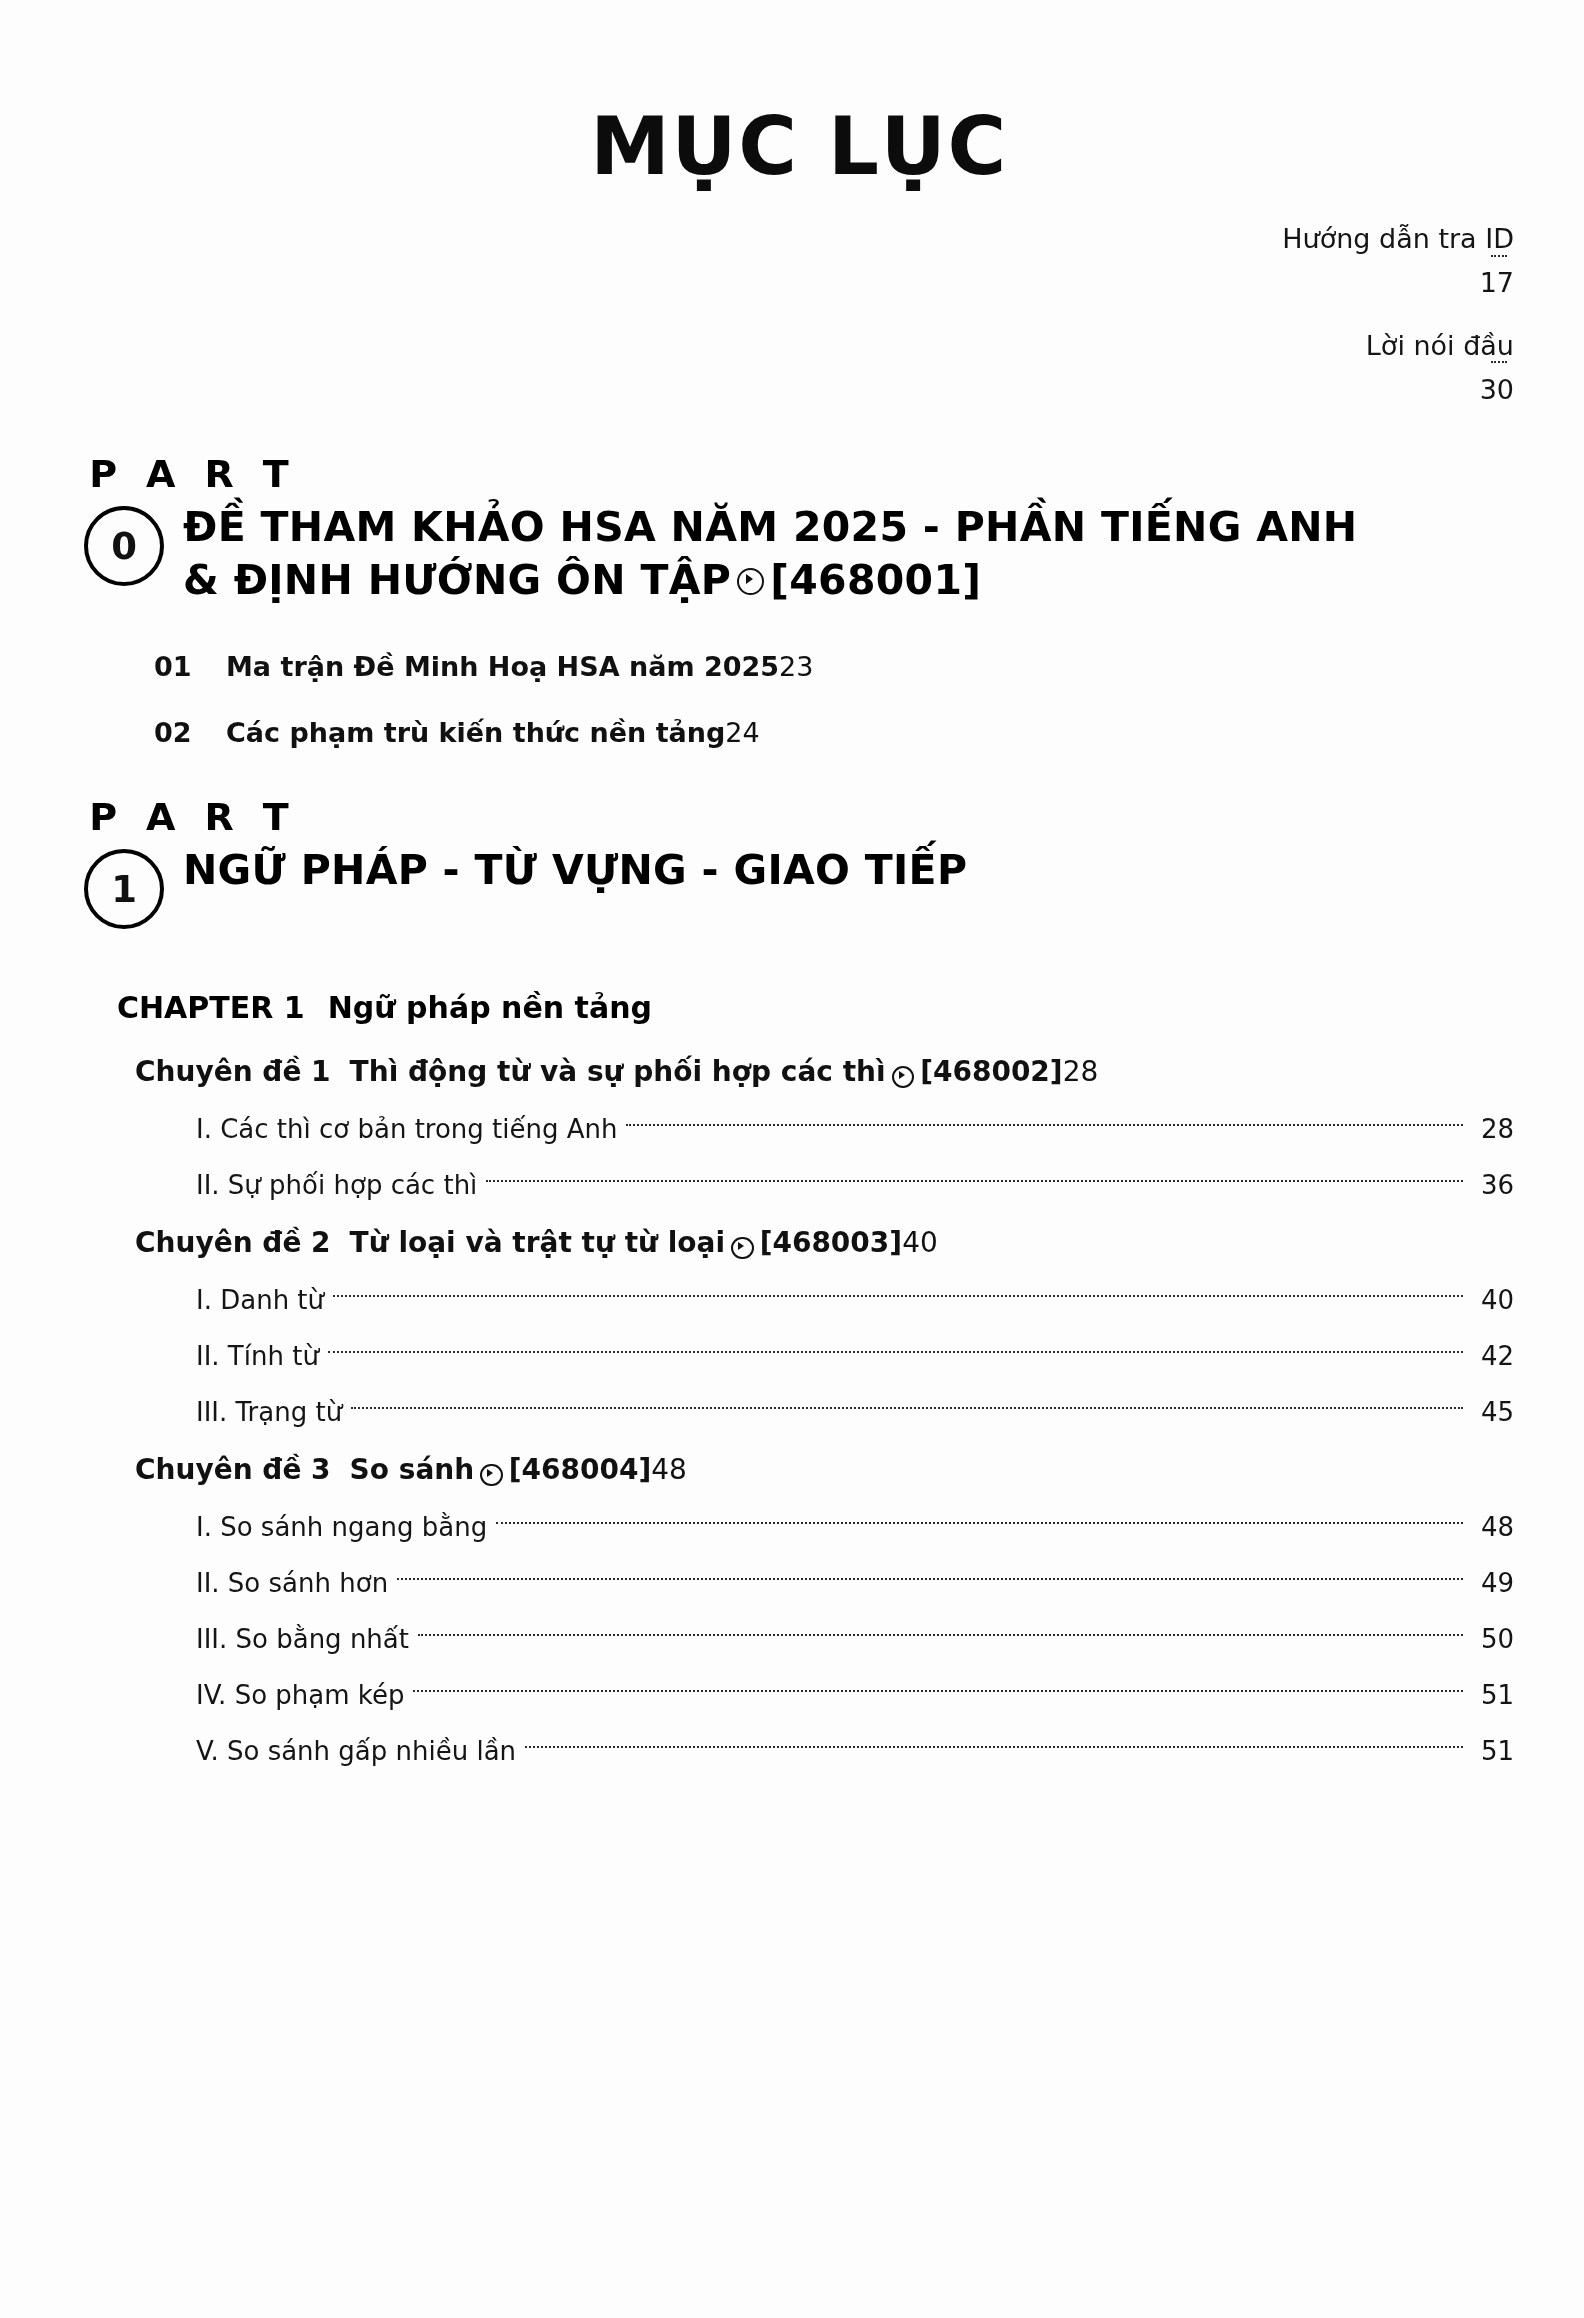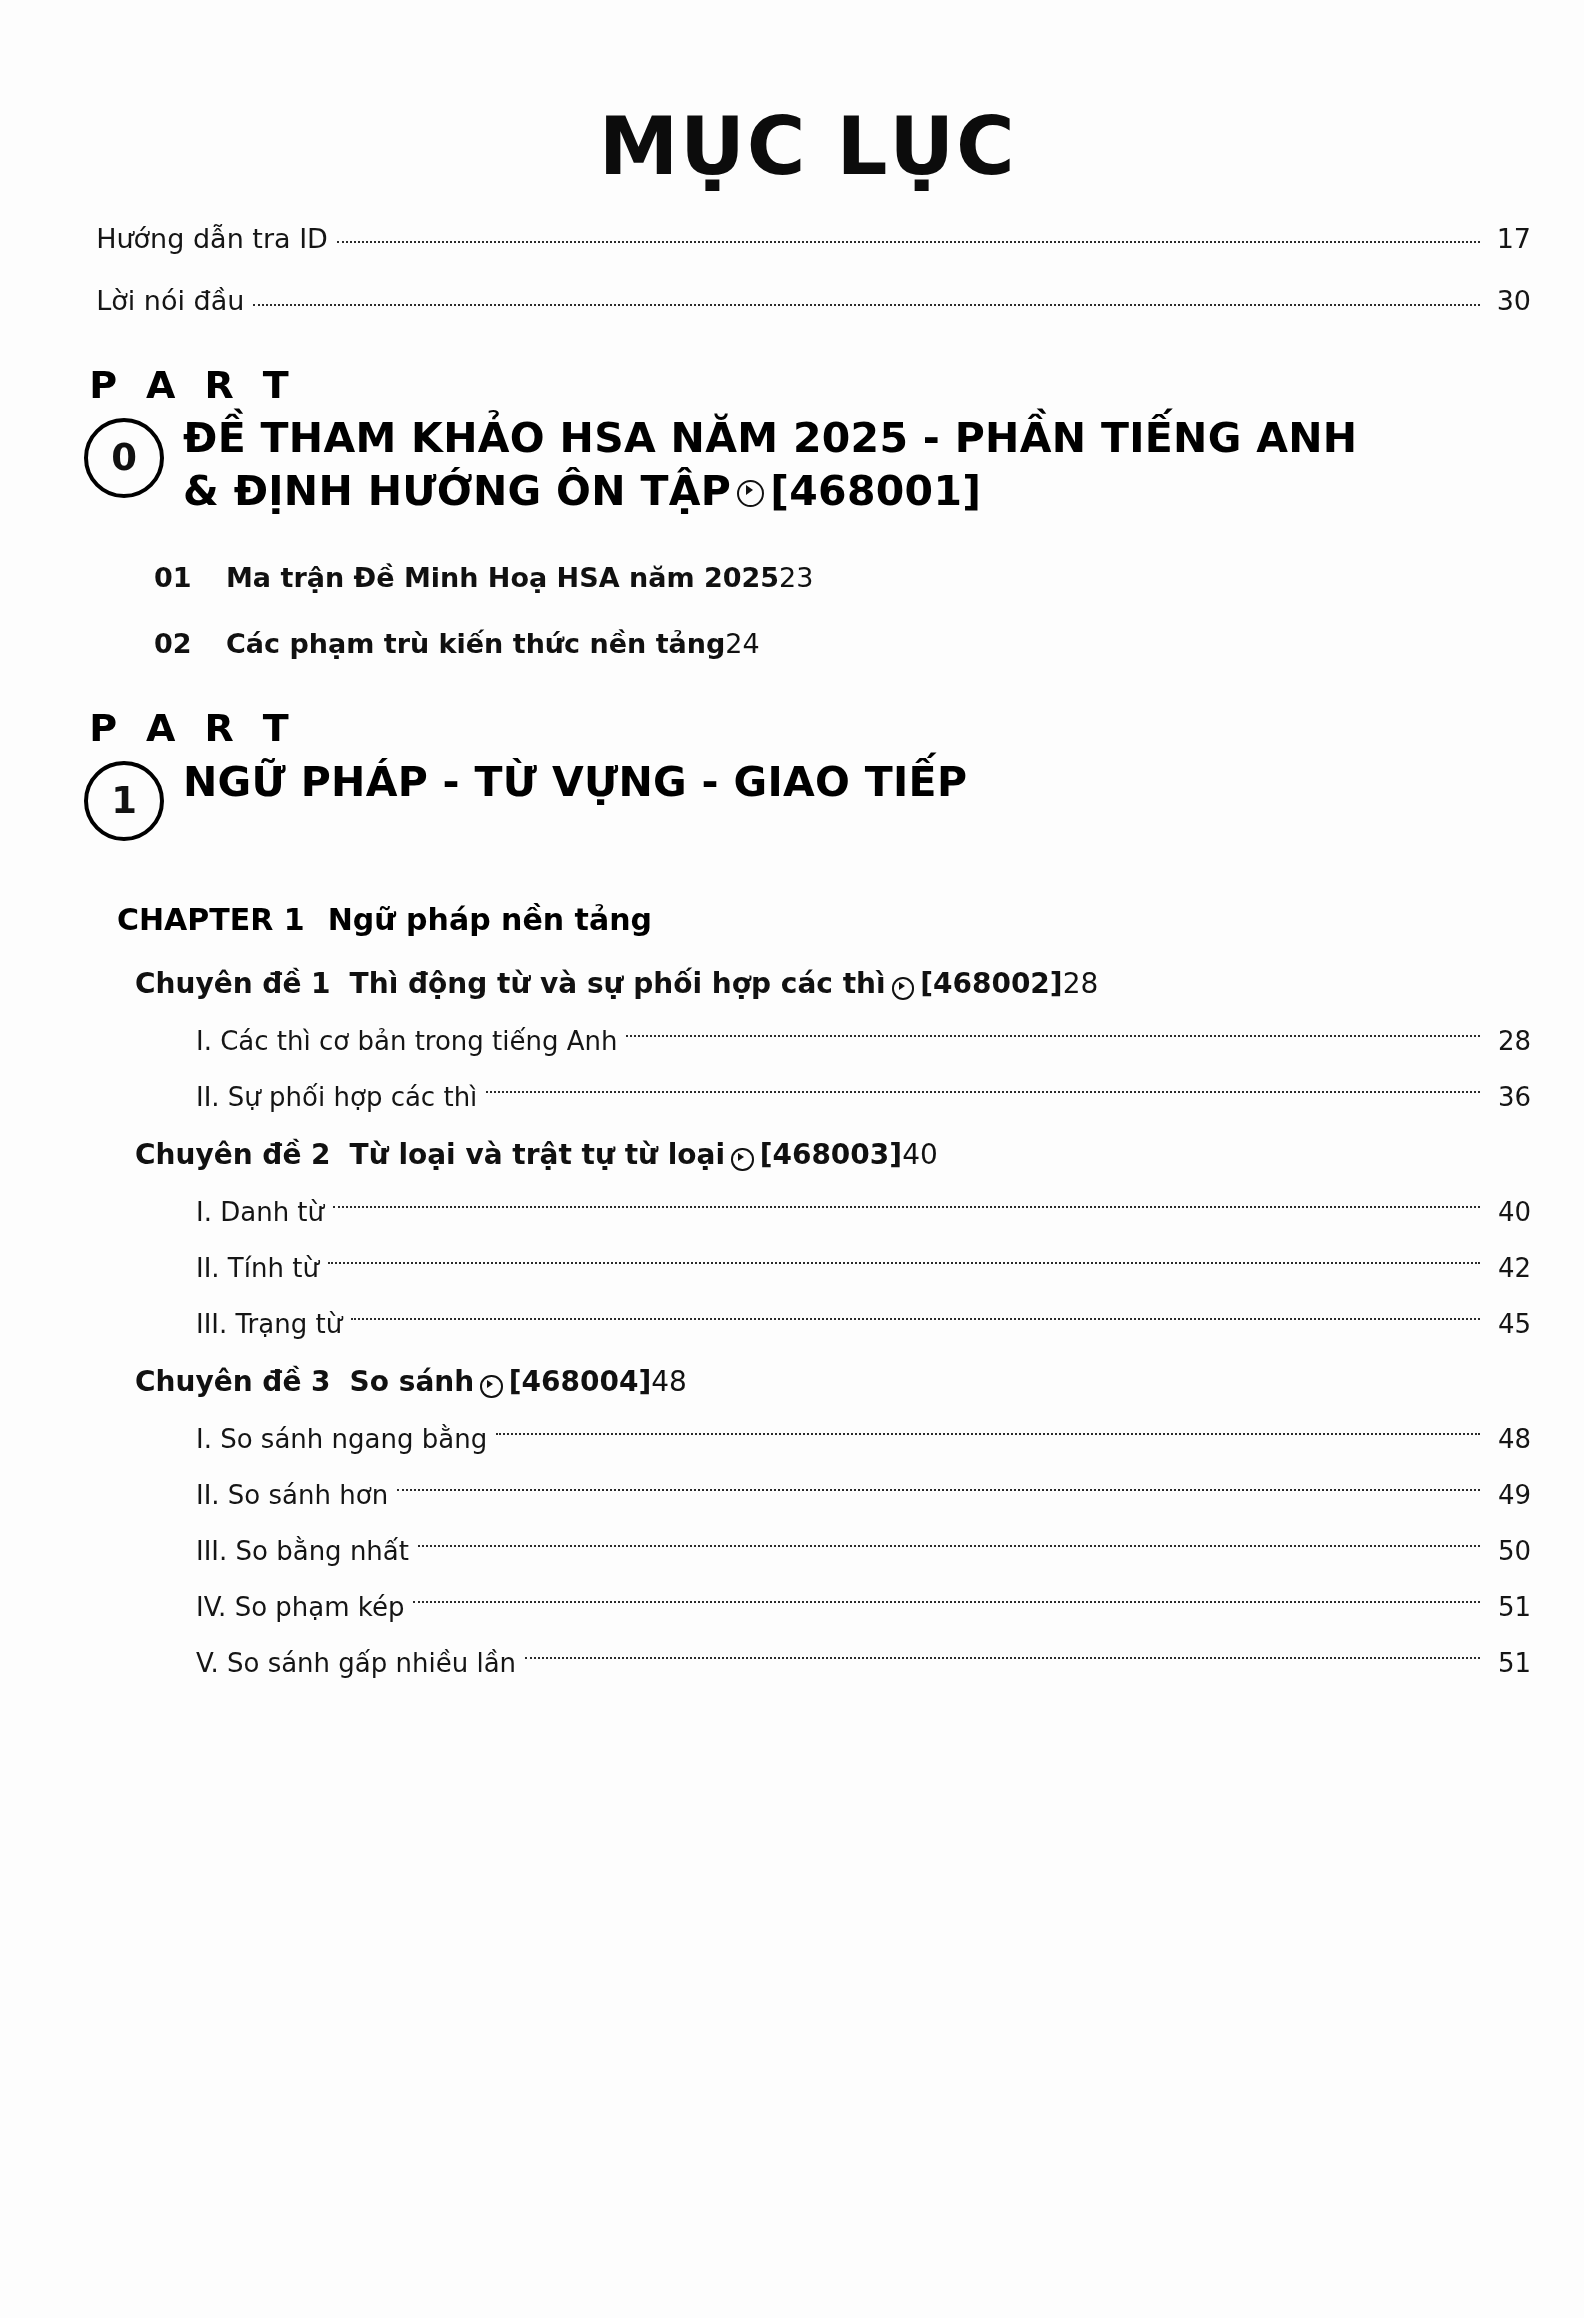--- a/index.html
+++ b/index.html
@@ -13,21 +13,21 @@
     font-family: "DejaVu Sans", sans-serif;
     color: #111;
     position: relative;
     overflow: hidden;
   }
   .page {
     position: relative;
     width: 1584px;
     height: 2319px;
     box-sizing: border-box;
-    padding: 84px 53px 0 84px;
+    padding: 84px 70px 0 84px;
     background: #fdfdfd;
   }
 
   
   .toc-title {
     text-align: center;
     font-family: "DejaVu Sans", sans-serif;
     font-weight: 700;
     font-size: 80px;
     letter-spacing: 1.7px;
@@ -58,20 +58,21 @@
     min-width: 44px;
   }
 
   
   .front-row {
     font-size: 27px;
     font-weight: 400;
     color: #151515;
     margin: 0 0 31.5px 0;
     padding-left: 12.2px;
+    flex-direction: column;
   }
   .front-row .page-num { font-size: 27px; }
 
   
   .part-block {
     margin-top: 47px;
   }
   .part-word {
     font-weight: 700;
     font-size: 38px;

